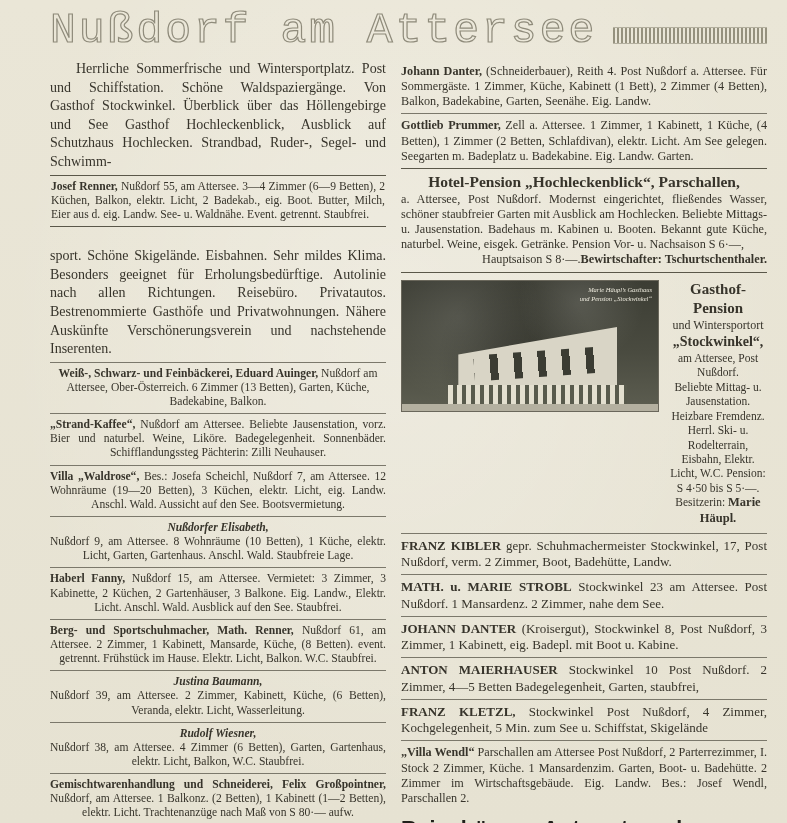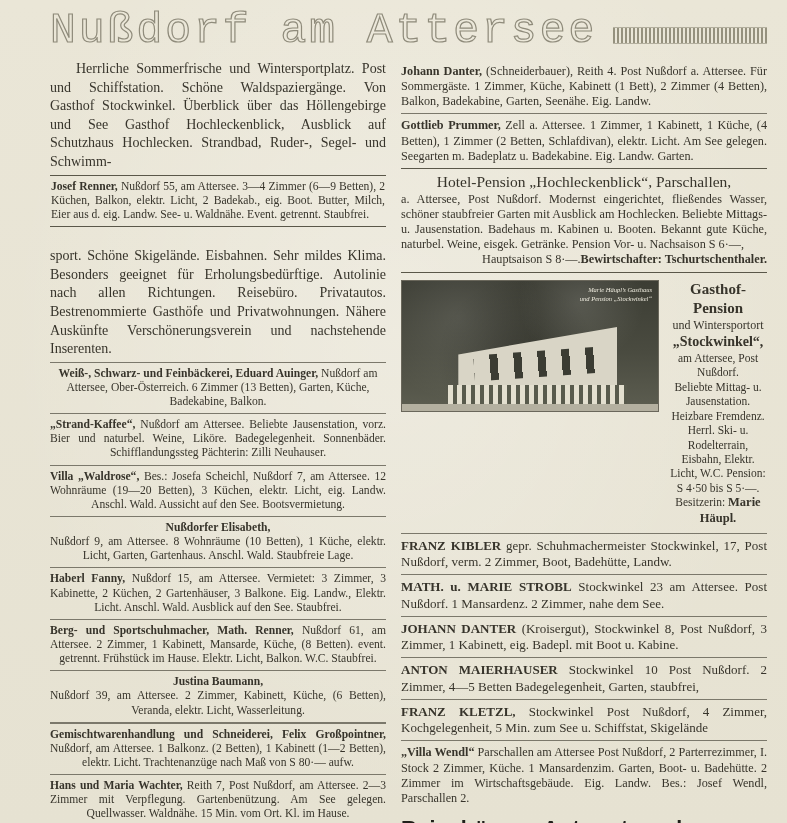--- a/index.html
+++ b/index.html
@@ -36,29 +36,29 @@
   .intro.first { text-indent:26px; }
   .boxed {
     border-top:1.5px solid #5a5749; border-bottom:1.5px solid #5a5749;
     padding:4px 1px; margin:3px 0 20px; font-size:11.6px; line-height:1.22;
     text-align:justify;
   }
   .entry { padding:4px 0; }
   .etext { margin:0; font-size:11.6px; line-height:1.22; text-align:justify; text-align-last:center; }
   .etext.centered { text-align:center; text-align-last:center; }
   .lead { font-weight:bold; }
-  .lead.block-center { display:block; text-align:left; }
+  .lead.block-center { display:block; text-align:left;font-style:italic; }
   .divider { border-top:1px solid #7b786b; height:0; }
 
   
   .r-entry { padding:4px 0; }
   .rtext { margin:0; font-size:12.2px; line-height:1.24; text-align:justify; }
   .rtext.caps-entry { font-size:13px; line-height:1.25; }
   .hotel { padding:4px 0 5px; border-top:1.5px solid #5a5749; border-bottom:1.5px solid #5a5749; }
-  .hotel-head { margin:0; text-align:center; font-weight:normal; font-size:15.5px; line-height:1.2; }
+  .hotel-head { margin:0; text-align:center; font-weight:bold; font-size:15.5px; line-height:1.2; }
   .hotel-body { margin:1px 0 0; font-size:12.2px; line-height:1.22; text-align:justify; }
   .hotel-foot { display:flex; justify-content:flex-end; font-size:12.2px; line-height:1.25; }
   .hotel-foot .bewirt { font-weight:bold; }
 
   
   .photo-ad { display:flex; gap:10px; padding:7px 0 6px; }
   .photo {
     width:256px; height:130px; position:relative; flex:none; overflow:hidden;
     background:
       radial-gradient(circle at 22% 28%, rgba(255,255,255,.10), rgba(0,0,0,0) 38%),
@@ -150,20 +150,23 @@
         <div class="entry">
           <p class="etext"><span class="lead">Berg- und Sportschuhmacher, Math. Renner,</span><span> Nußdorf 61, am Attersee. 2 Zimmer, 1 Kabinett, Mansarde, Küche, (8 Betten). event. getrennt. Frühstück im Hause. Elektr. Licht, Balkon. W.C. Staubfrei.</span></p>
         </div>
         <div class="divider"></div>
 
         <div class="entry">
           <p class="etext"><span class="lead block-center">Justina Baumann,</span><span>Nußdorf 39, am Attersee. 2 Zimmer, Kabinett, Küche, (6 Betten), Veranda, elektr. Licht, Wasserleitung.</span></p>
         </div>
         <div class="divider"></div>
 
+        <div class="entry">
+          <p class="etext"><span class="lead block-center">Rudolf Wiesner,</span><span>Nußdorf 38, am Attersee. 4 Zimmer (6 Betten), Garten, Gartenhaus, elektr. Licht, Balkon, W.C. Staubfrei.</span></p>
+        </div>
         <div class="divider"></div>
 
         <div class="entry">
           <p class="etext"><span class="lead">Gemischtwarenhandlung und Schneiderei, Felix Großpointner,</span><span> Nußdorf, am Attersee. 1 Balkonz. (2 Betten), 1 Kabinett (1—2 Betten), elektr. Licht. Trachtenanzüge nach Maß von S 80·— aufw.</span></p>
         </div>
         <div class="divider"></div>
 
         <div class="entry">
           <p class="etext"><span class="lead">Hans und Maria Wachter,</span><span> Reith 7, Post Nußdorf, am Attersee. 2—3 Zimmer mit Verpflegung. Gartenbenützung. Am See gelegen. Quellwasser. Waldnähe. 15 Min. vom Ort. Kl. im Hause.</span></p>
         </div>

